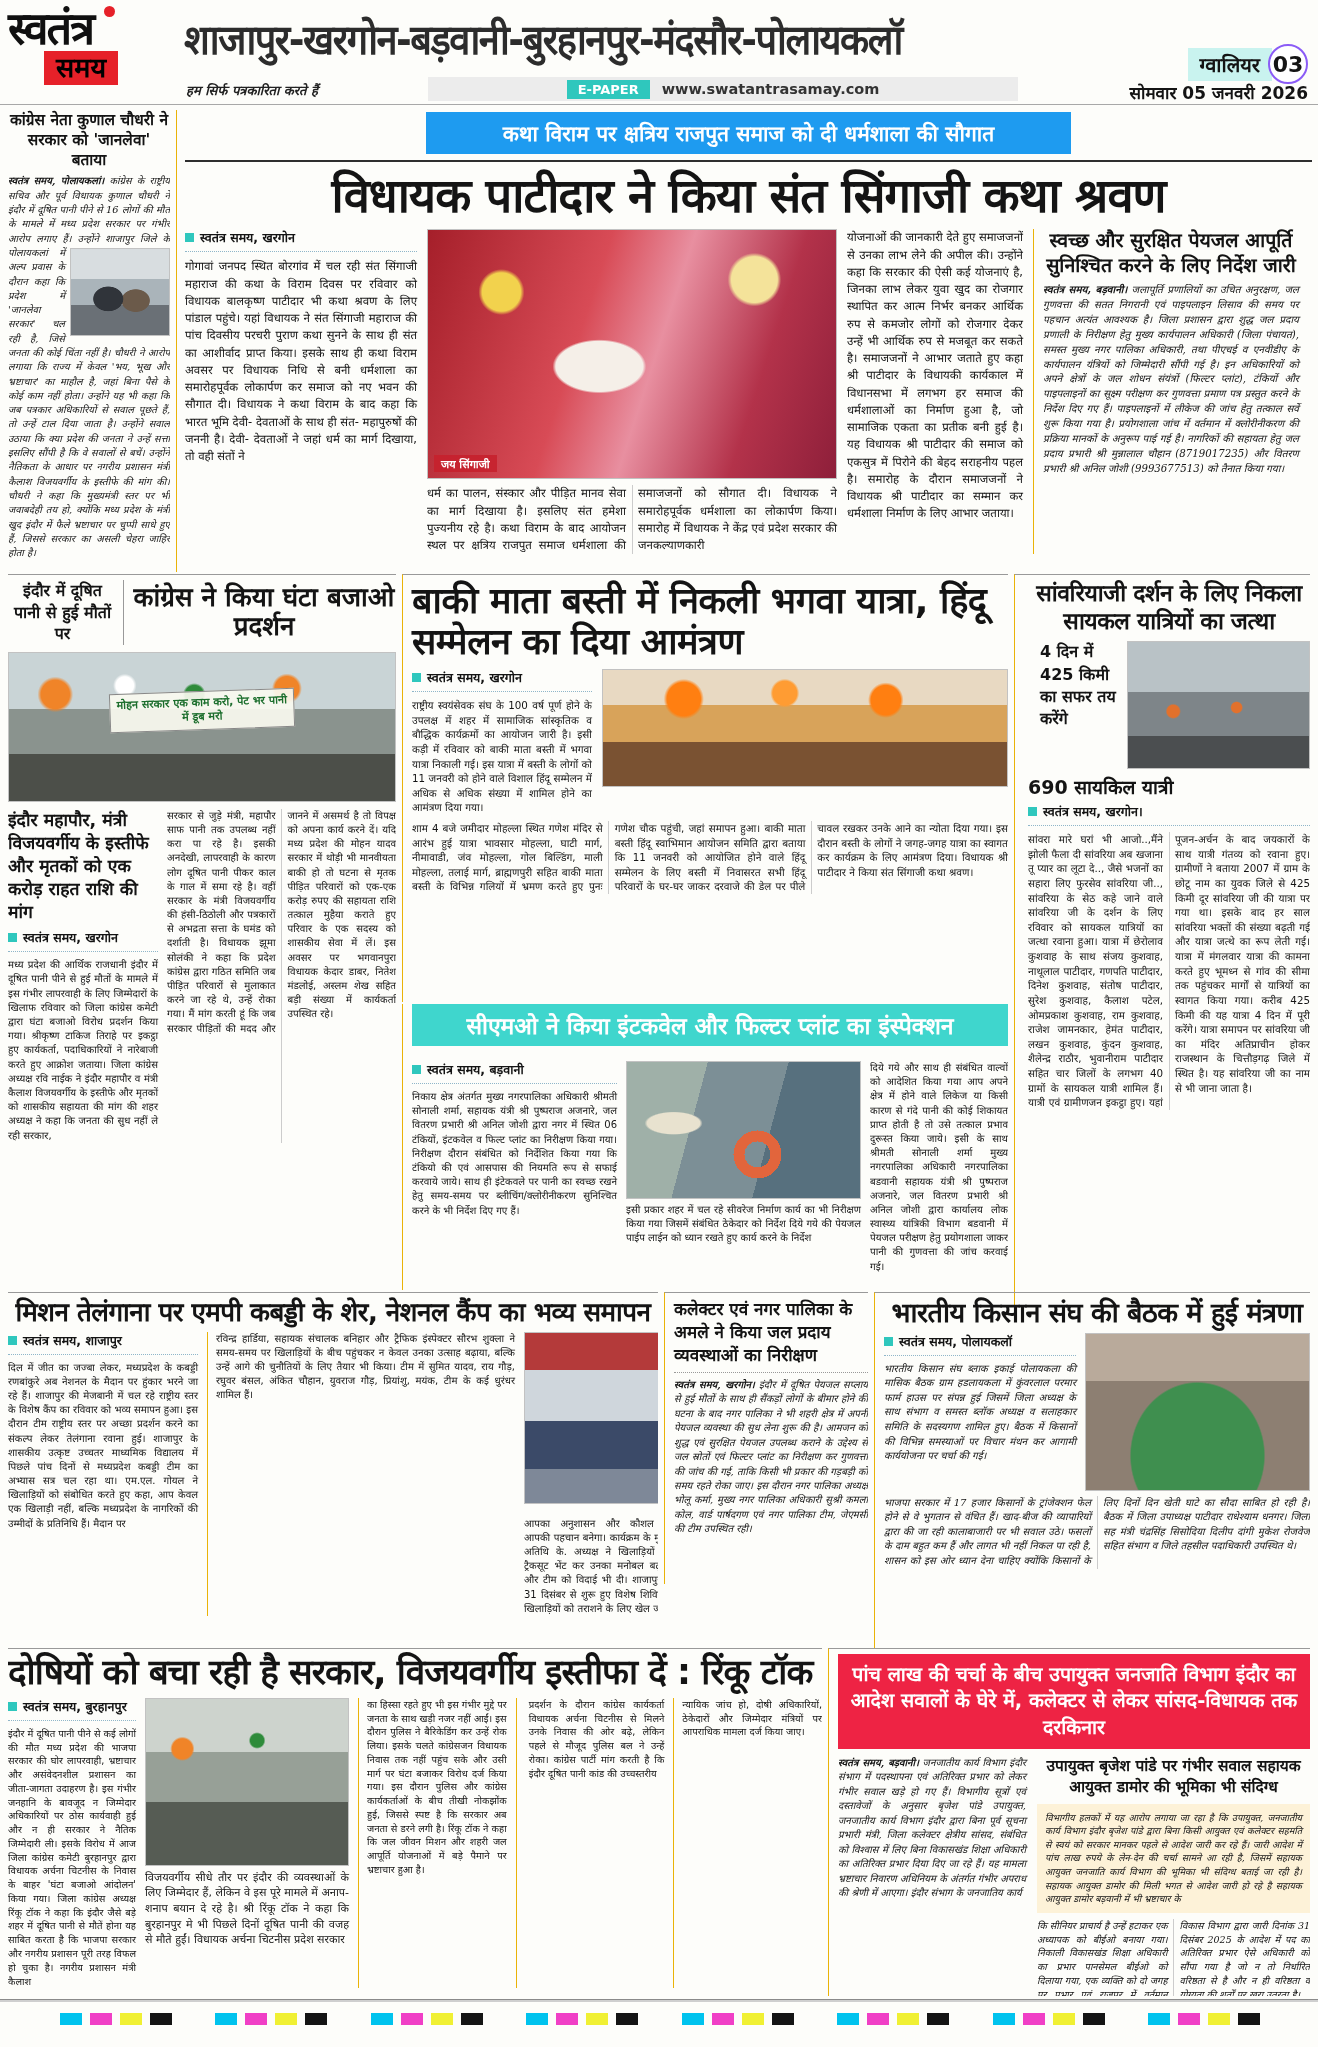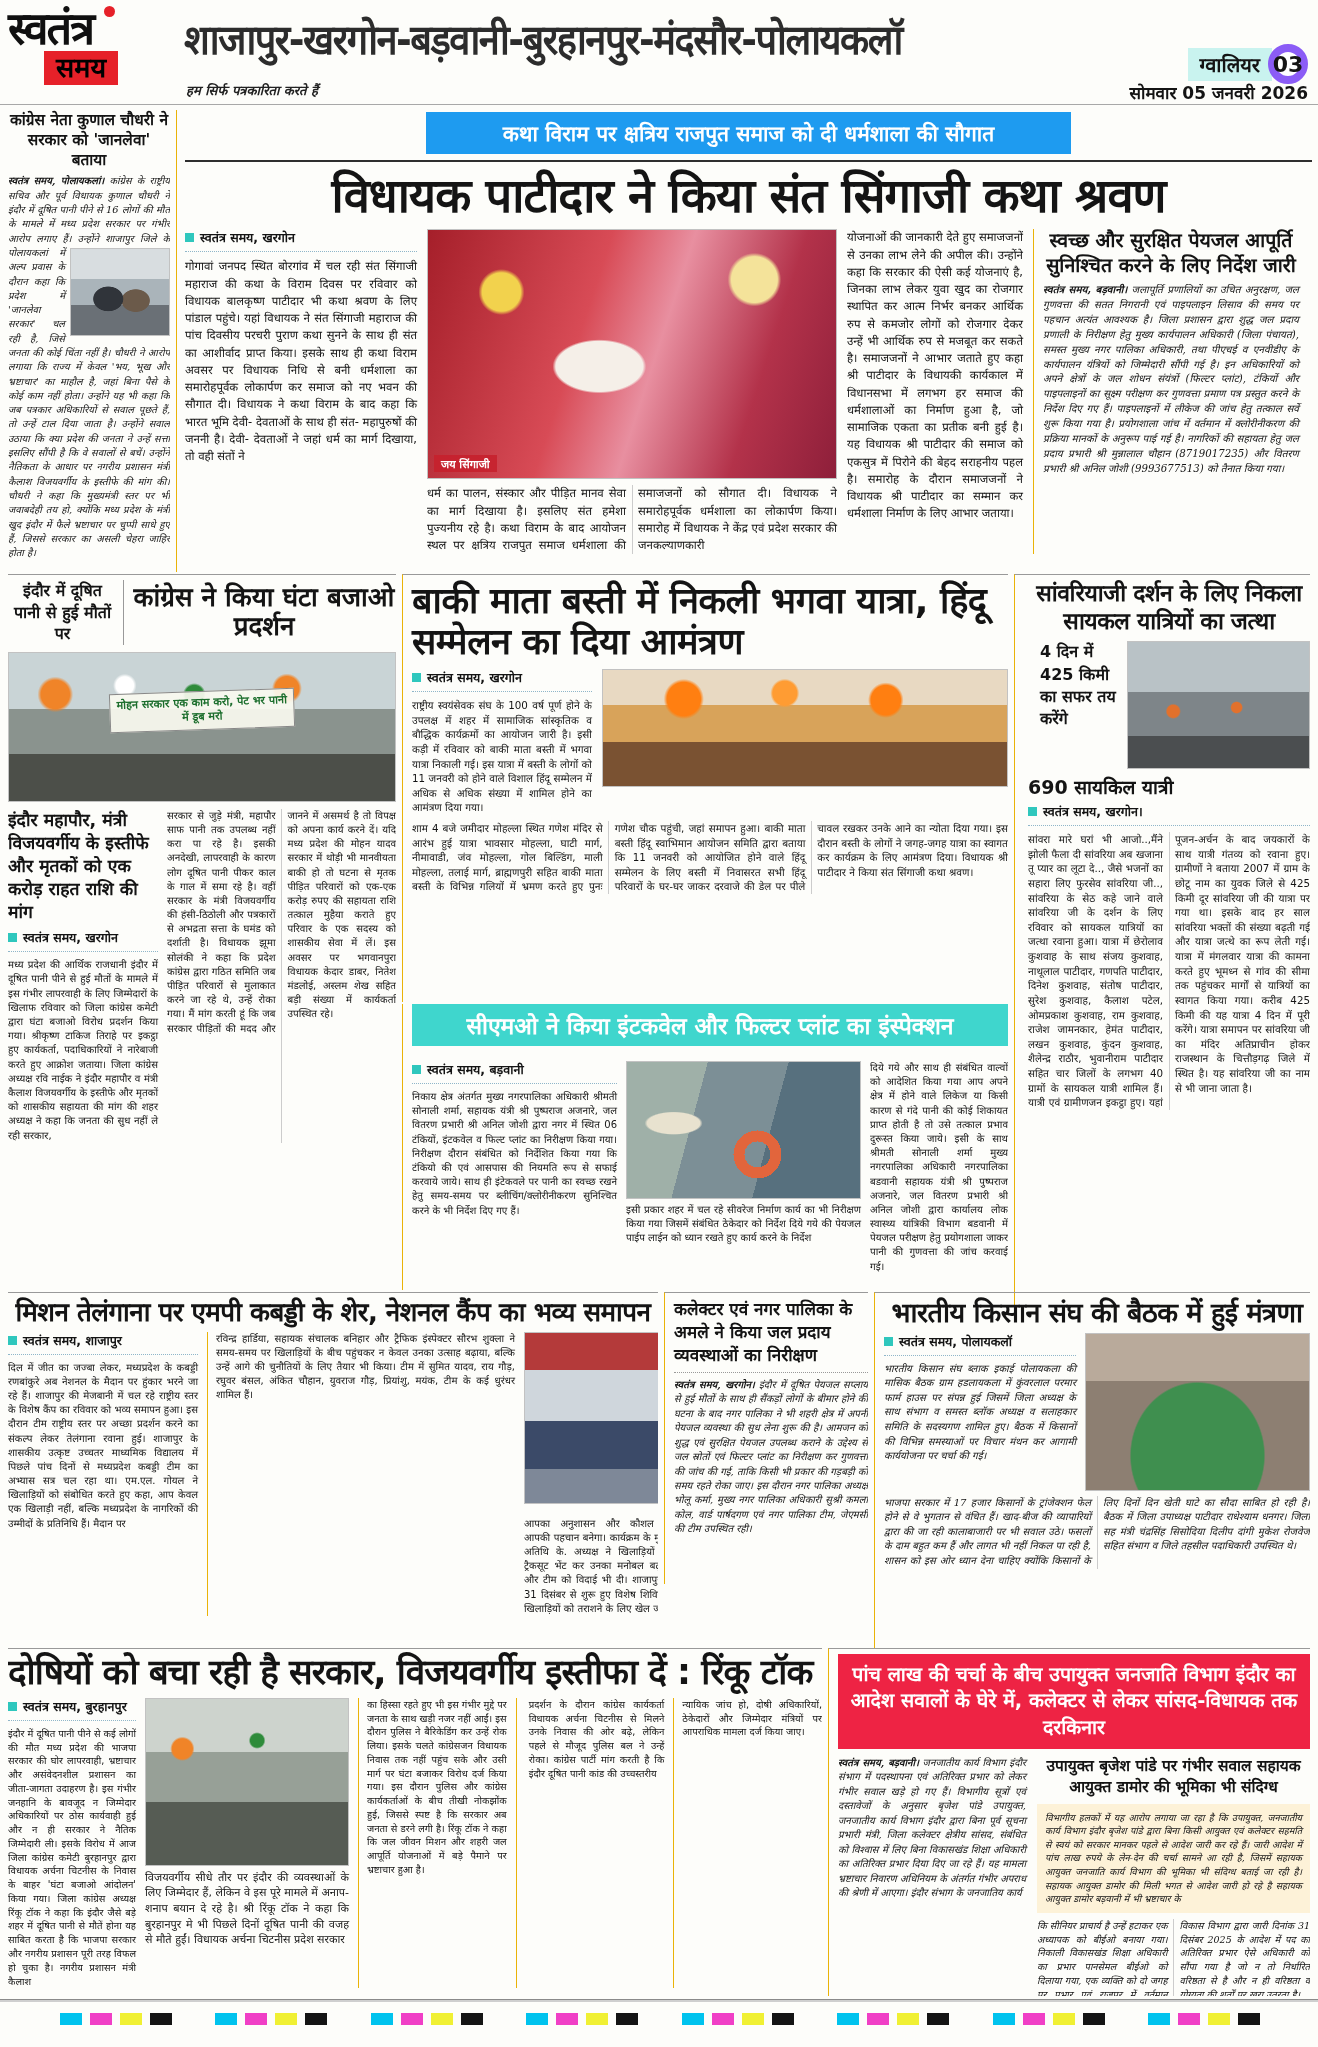--- a/index.html
+++ b/index.html
@@ -21,21 +21,21 @@
   
   .logo-top{font-size:45px;font-weight:900;letter-spacing:-2px;line-height:1.0;color:#101010;}
   .logo-dot{position:absolute;left:96px;top:0px;width:11px;height:11px;border-radius:50%;
             background:var(--logo_red,#e62129);}
   .logo-bottom{display:inline-block;background:var(--logo_red,#e62129);color:#000000;font-weight:900;
                font-size:27px;line-height:1.25;padding:0 12px;margin-left:36px;}
   .cities{font-size:38px;font-weight:900;color:#2c2c2c;letter-spacing:-1.5px;white-space:nowrap;
           overflow:hidden;transform:scaleY(1.08);}
   .edition{display:flex;align-items:center;}
   .edition-name{background:#c9f3ef;padding:3px 12px;font-size:20px;font-weight:800;}
-  .page-no{width:40px;height:40px;border-radius:50%;background:#fff;border:8px solid #8b5cf6;
+  .page-no{width:40px;height:40px;border-radius:50%;background:#fff;border:2px solid #8b5cf6;
            display:flex;align-items:center;justify-content:center;font-size:22px;font-weight:900;margin-left:-4px;}
   .graybar{background:#ececec;display:flex;align-items:center;justify-content:center;gap:12px;}
   .epaper{background:var(--accent_teal,#2fc7bd);color:#fff;font-weight:800;font-size:13px;padding:2px 11px;}
   .website{font-size:14.5px;font-weight:700;color:#333;}
   .mast-date{font-size:17px;font-weight:800;}
   .tagline{font-size:13px;font-style:italic;font-weight:600;font-family:"DejaVu Serif",serif;color:#222;}
   
   .kicker-blue{width:645px;margin:2px auto 6px;background:var(--kicker_blue,#1e9bf0);color:#fff;
                font-size:21px;font-weight:800;text-align:center;padding:7px 4px;}
   .hl-lead{font-size:47px;font-weight:900;text-align:center;letter-spacing:-1px;line-height:1.05;
@@ -105,20 +105,24 @@
       <span class="logo-dot"></span>
       <div class="logo-top">स्वतंत्र</div>
       <div class="logo-bottom">समय</div>
     </div>
     <div class="abs cities" style="left:176px;top:10px;width:948px;">शाजापुर-खरगोन-बड़वानी-बुरहानपुर-मंदसौर-पोलायकलॉ</div>
     <div class="abs edition" style="right:2px;top:42px;">
       <span class="edition-name">ग्वालियर</span>
       <span class="page-no">03</span>
     </div>
     <div class="abs tagline" style="left:178px;top:79px;">हम सिर्फ पत्रकारिता करते हैं</div>
+    <div class="abs graybar" style="left:420px;top:75px;width:590px;height:24px;">
+      <span class="epaper">E-PAPER</span>
+      <span class="website">www.swatantrasamay.com</span>
+    </div>
     <div class="abs mast-date" style="right:2px;top:79px;">सोमवार 05 जनवरी 2026</div>
   </div>
   <div class="abs" style="top:104px;left:0;width:1318px;height:1px;background:#a8a8a8;"></div>
 
   <div class="abs" style="top:110px;left:8px;width:162px;height:460px;overflow:hidden;">
     <div style="font-size:15.5px;font-weight:800;text-align:center;line-height:1.3;margin-bottom:4px;">कांग्रेस नेता कुणाल चौधरी ने सरकार को 'जानलेवा' बताया</div>
     <div class="body-it" style="font-size:9.8px;">
       <span class="bold-it">स्वतंत्र समय, पोलायकलां।</span>
       <span>कांग्रेस के राष्ट्रीय सचिव और पूर्व विधायक कुणाल चौधरी ने इंदौर में दूषित पानी पीने से 16 लोगों की मौत के मामले में मध्य प्रदेश सरकार पर गंभीर आरोप लगाए हैं। उन्होंने शाजापुर जिले के</span>
       <span class="photo ph-kunal" style="float:right;width:100px;height:88px;margin:2px 0 3px 5px;"></span>

